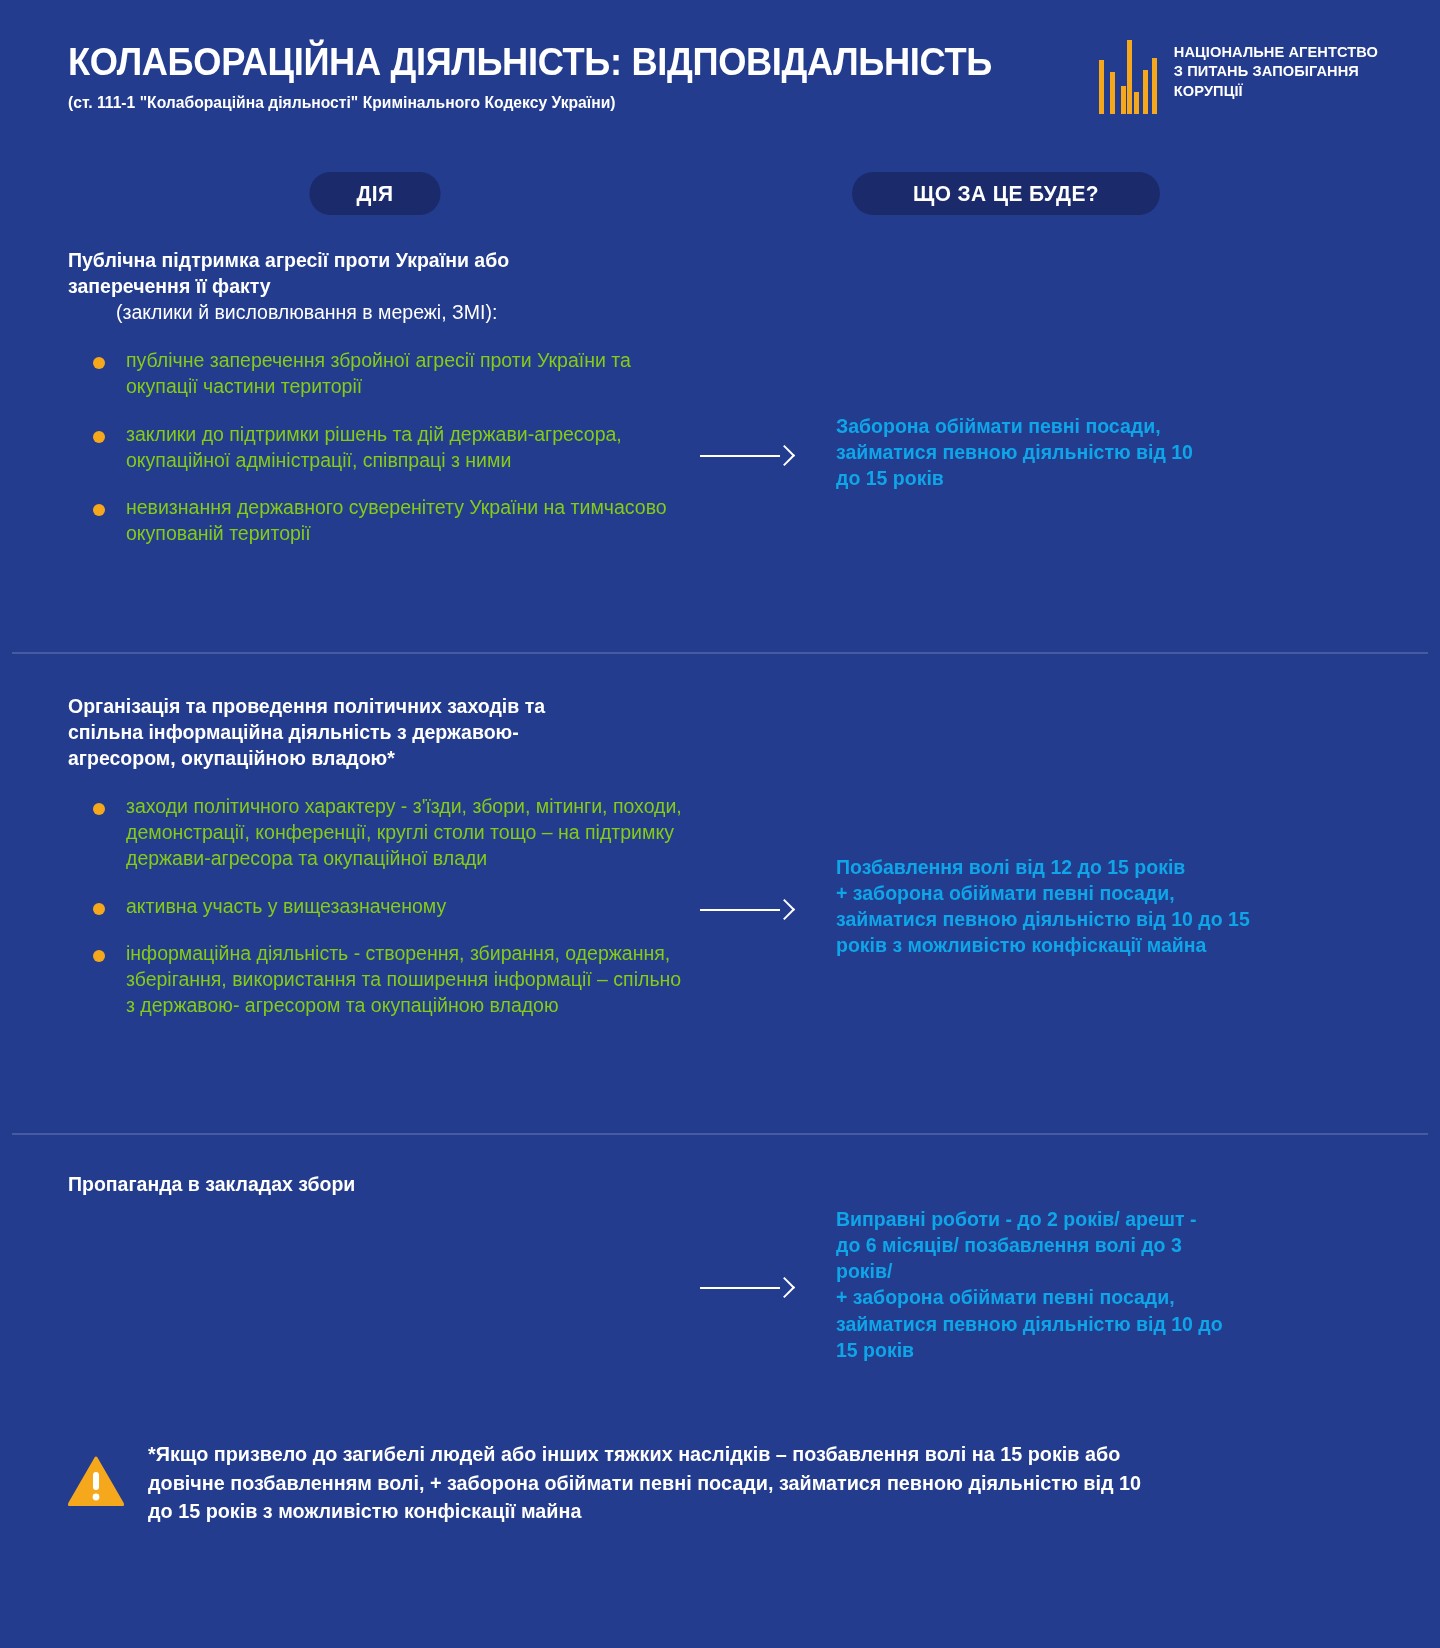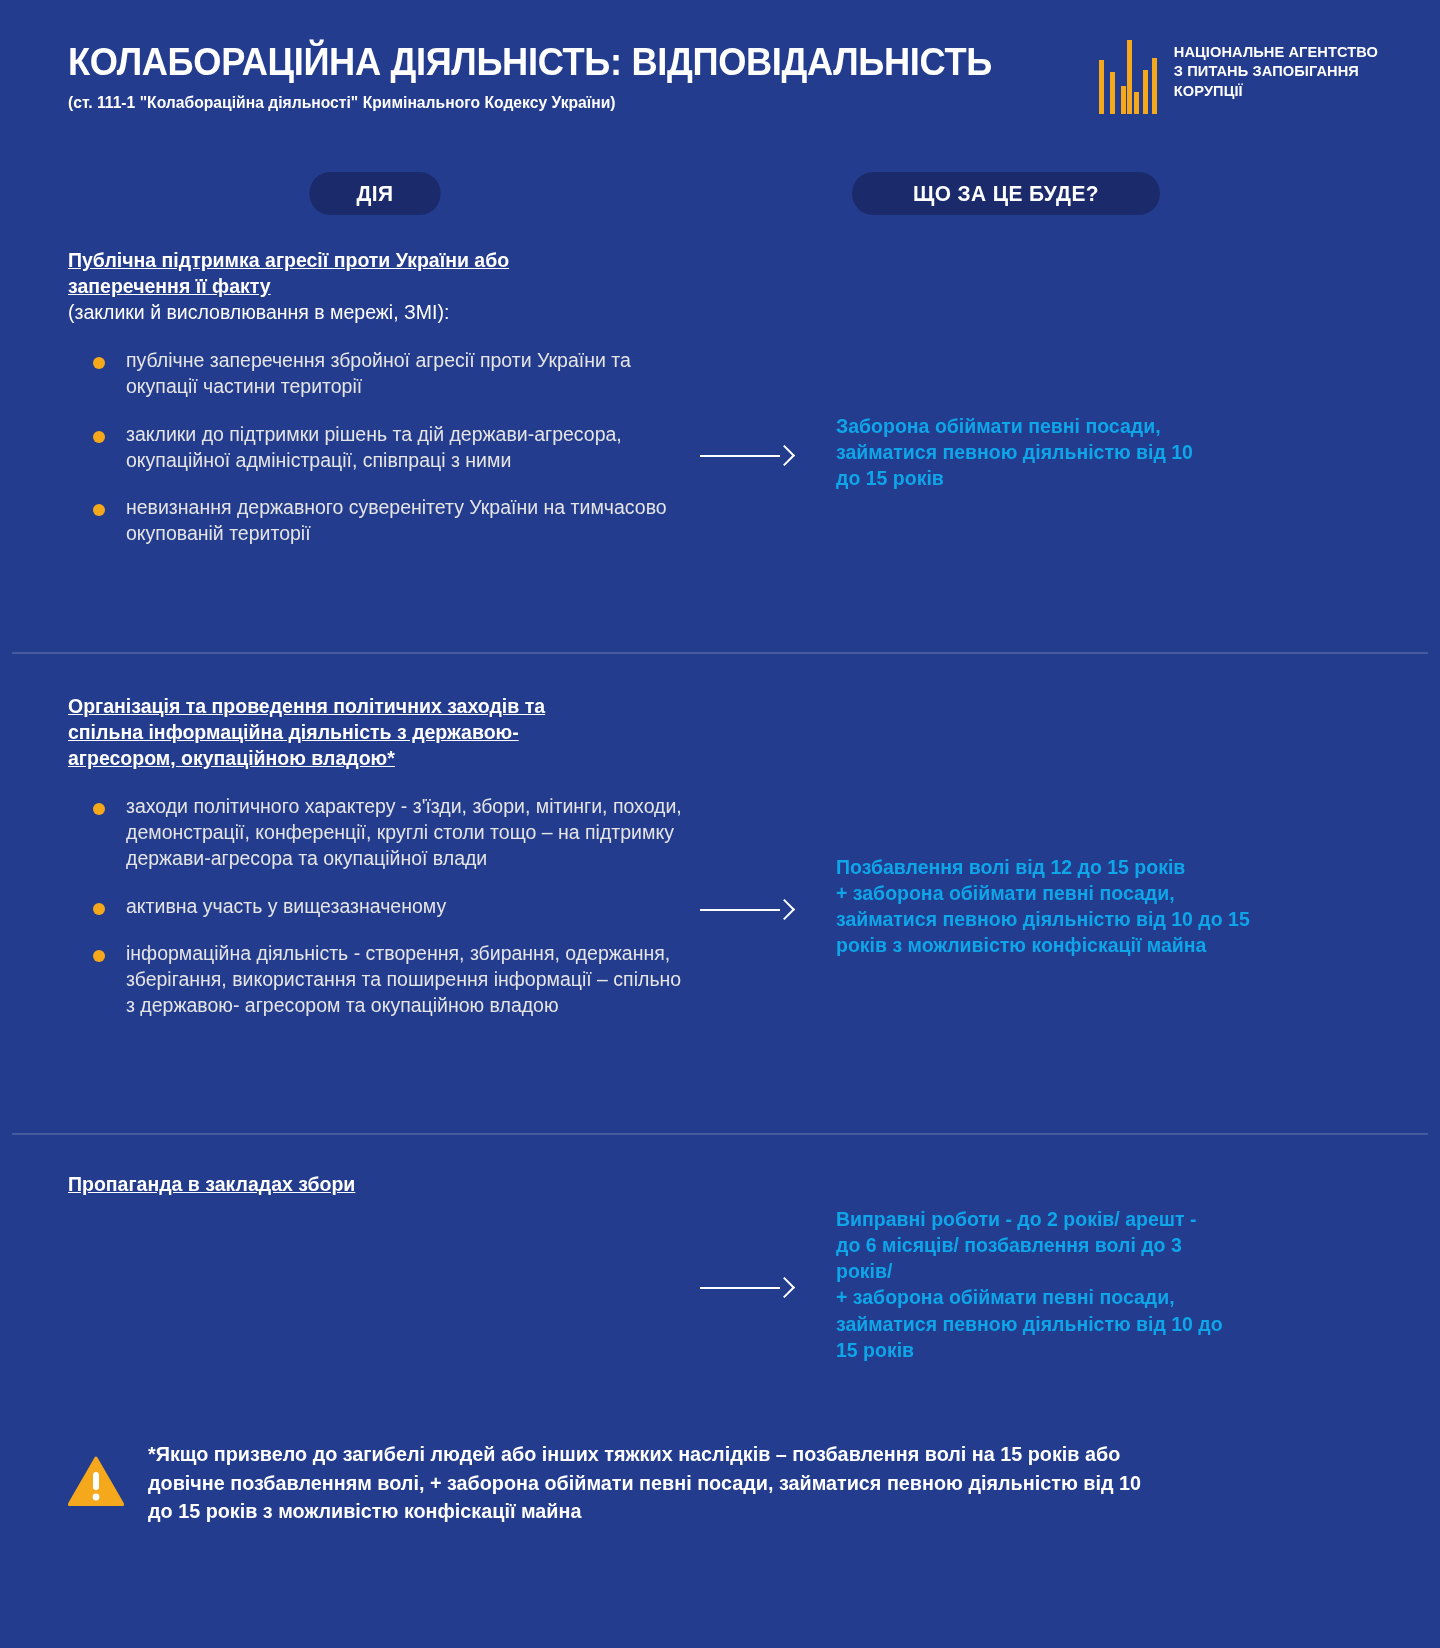--- a/index.html
+++ b/index.html
@@ -134,42 +134,42 @@
     left: 836px;
     width: 530px;
   }
 
   .sec-heading {
     font-size: 19.5px;
     font-weight: bold;
     line-height: 1.33;
     color: #ffffff;
     white-space: pre-line;
-    text-decoration: underline;
   }
 
   .sec-subheading {
     font-size: 19.5px;
     font-weight: normal;
     line-height: 1.33;
     color: #ffffff;
+    margin-left: 48px;
   }
 
   ul.bullets {
     list-style: none;
     margin-top: 22px;
   }
 
   ul.bullets li {
     position: relative;
     padding-left: 58px;
     font-size: 19.5px;
     font-weight: normal;
     line-height: 1.33;
-    color: #e5e5e5;
+    color: #84cc16;
     margin-bottom: 22px;
     margin-top: 15px;
   }
 
   ul.bullets li:last-child { margin-bottom: 0; }
 
   ul.bullets li::before {
     content: "";
     position: absolute;
     left: 25px;

